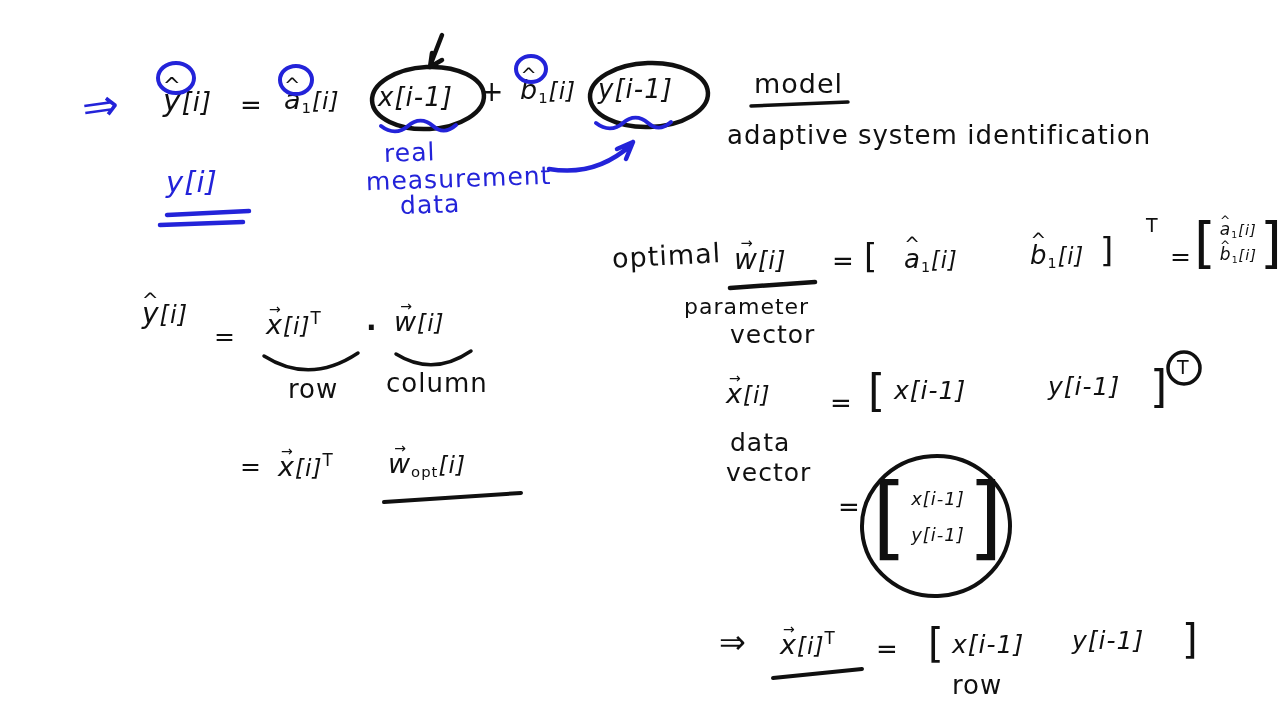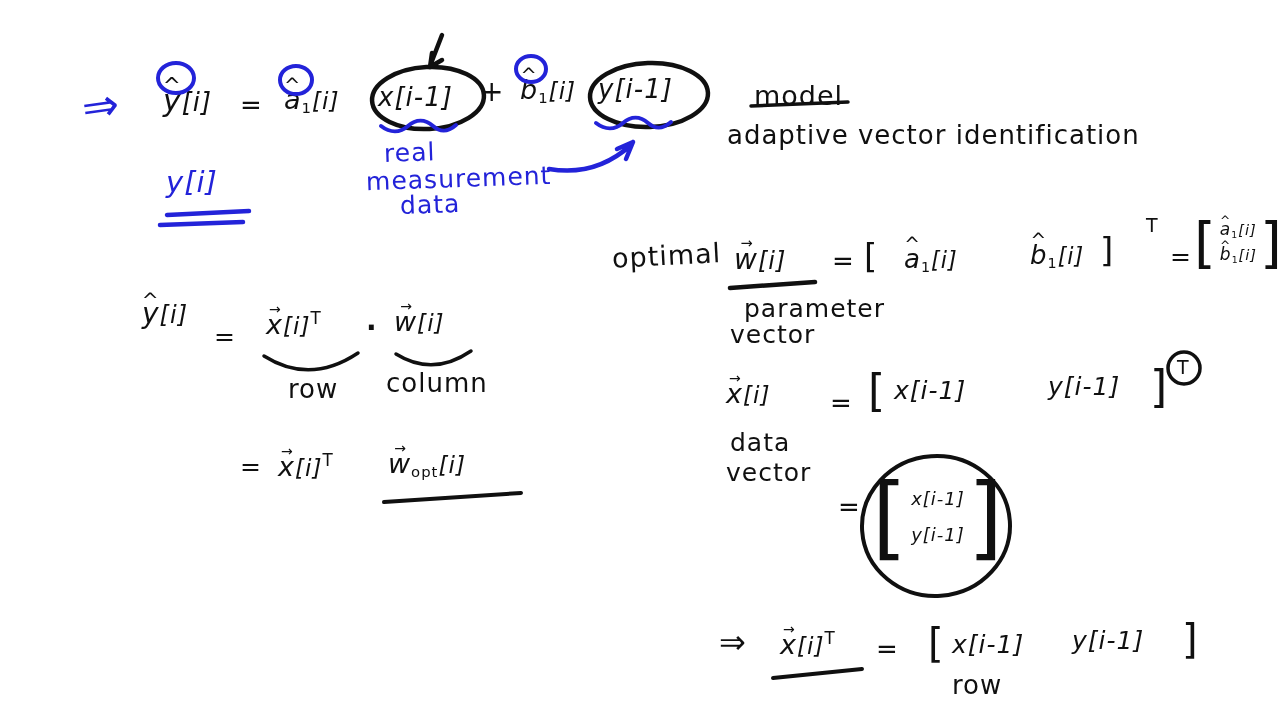--- a/index.html
+++ b/index.html
@@ -52,22 +52,22 @@
   </span>
 
   <span class="t it" style="left:598px;top:76px;font-size:26px;">y[i-1]</span>
 
   <span class="t accent" style="left:384px;top:140px;font-size:25px;transform:rotate(-2deg);">real</span>
   <span class="t accent" style="left:366px;top:166px;font-size:25px;transform:rotate(-2deg);">measurement</span>
   <span class="t accent" style="left:400px;top:192px;font-size:25px;transform:rotate(-2deg);">data</span>
 
   <span class="t accent it" style="left:166px;top:168px;font-size:29px;">y[i]</span>
 
-  <span class="t" style="left:754px;top:70px;font-size:27px;margin-top:12px;">model</span>
-  <span class="t" style="left:727px;top:122px;font-size:26px;">adaptive vector identification</span>
+  <span class="t" style="left:754px;top:70px;font-size:27px;">model</span>
+  <span class="t" style="left:727px;top:122px;font-size:26px;">adaptive system identification</span>
 
   <span class="t it" style="left:142px;top:300px;font-size:28px;">
     <span class="aw"><span class="hat">^</span><span>y</span></span><span class="idx">[i]</span>
   </span>
 
   <span class="t" style="left:214px;top:324px;font-size:25px;">=</span>
 
   <span class="t it" style="left:266px;top:310px;font-size:27px;">
     <span class="aw"><span class="varr">→</span><span>x</span></span><span class="idx">[i]</span><span class="sup">T</span>
   </span>
@@ -90,21 +90,21 @@
   <span class="t it" style="left:388px;top:450px;font-size:27px;">
     <span class="aw"><span class="varr">→</span><span>w</span></span><span class="sub">opt</span><span class="idx">[i]</span>
   </span>
 
   <span class="t" style="left:612px;top:242px;font-size:27px;transform:rotate(-3deg);">optimal</span>
 
   <span class="t it" style="left:734px;top:246px;font-size:28px;">
     <span class="aw"><span class="varr">→</span><span>w</span></span><span class="idx">[i]</span>
   </span>
 
-  <span class="t" style="left:744px;top:296px;font-size:25px;">parameter</span>
+  <span class="t" style="left:684px;top:296px;font-size:22px;">parameter</span>
   <span class="t" style="left:730px;top:322px;font-size:25px;">vector</span>
 
   <span class="t" style="left:832px;top:248px;font-size:26px;">=</span>
 
   <span class="t br" style="left:864px;top:240px;font-size:34px;">[</span>
 
   <span class="t it" style="left:904px;top:246px;font-size:26px;">
     <span class="aw"><span class="hat">^</span><span>a</span></span><span class="sub">1</span><span class="idx">[i]</span>
   </span>
 

